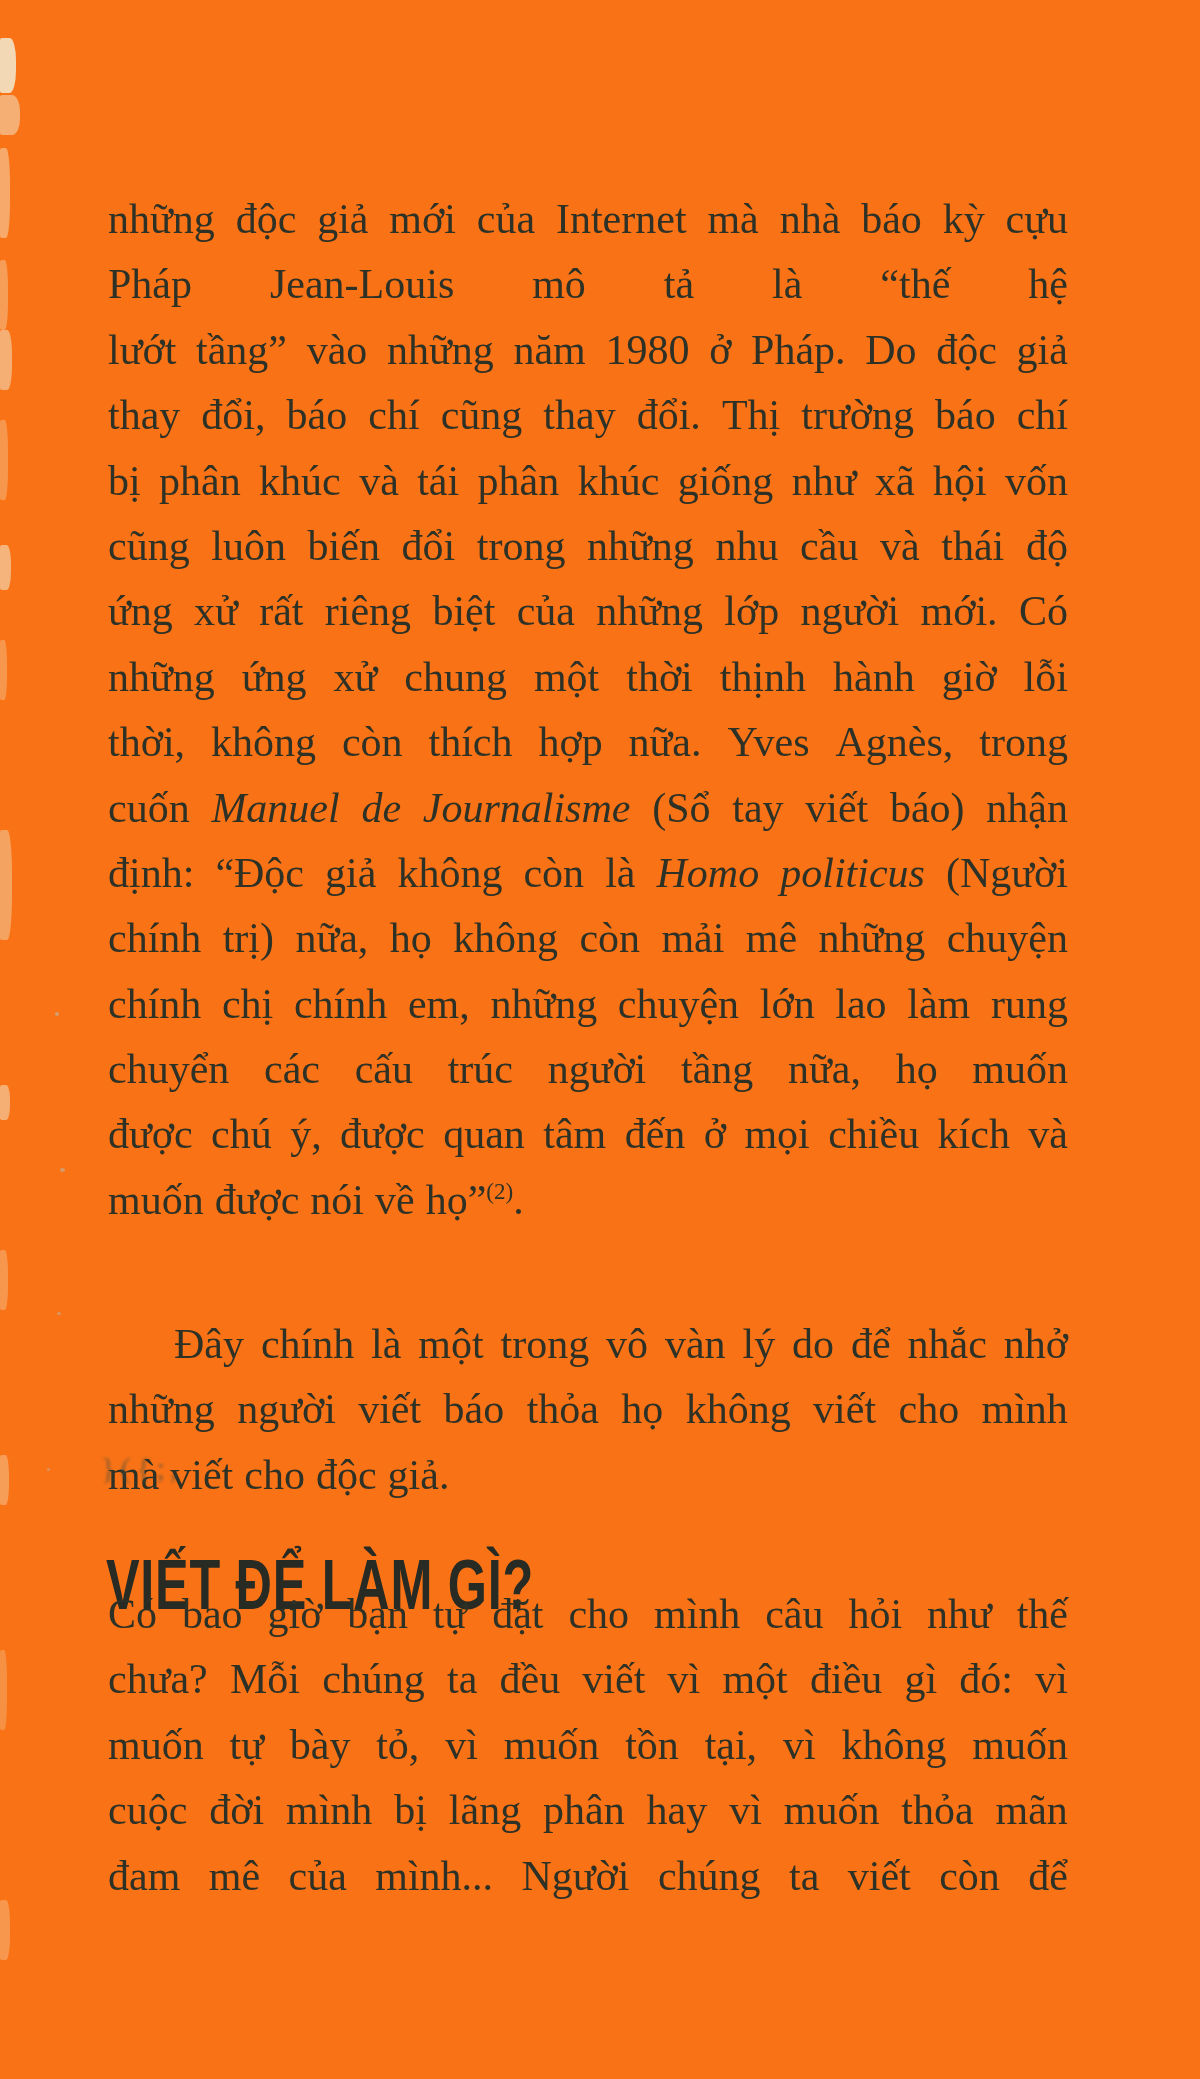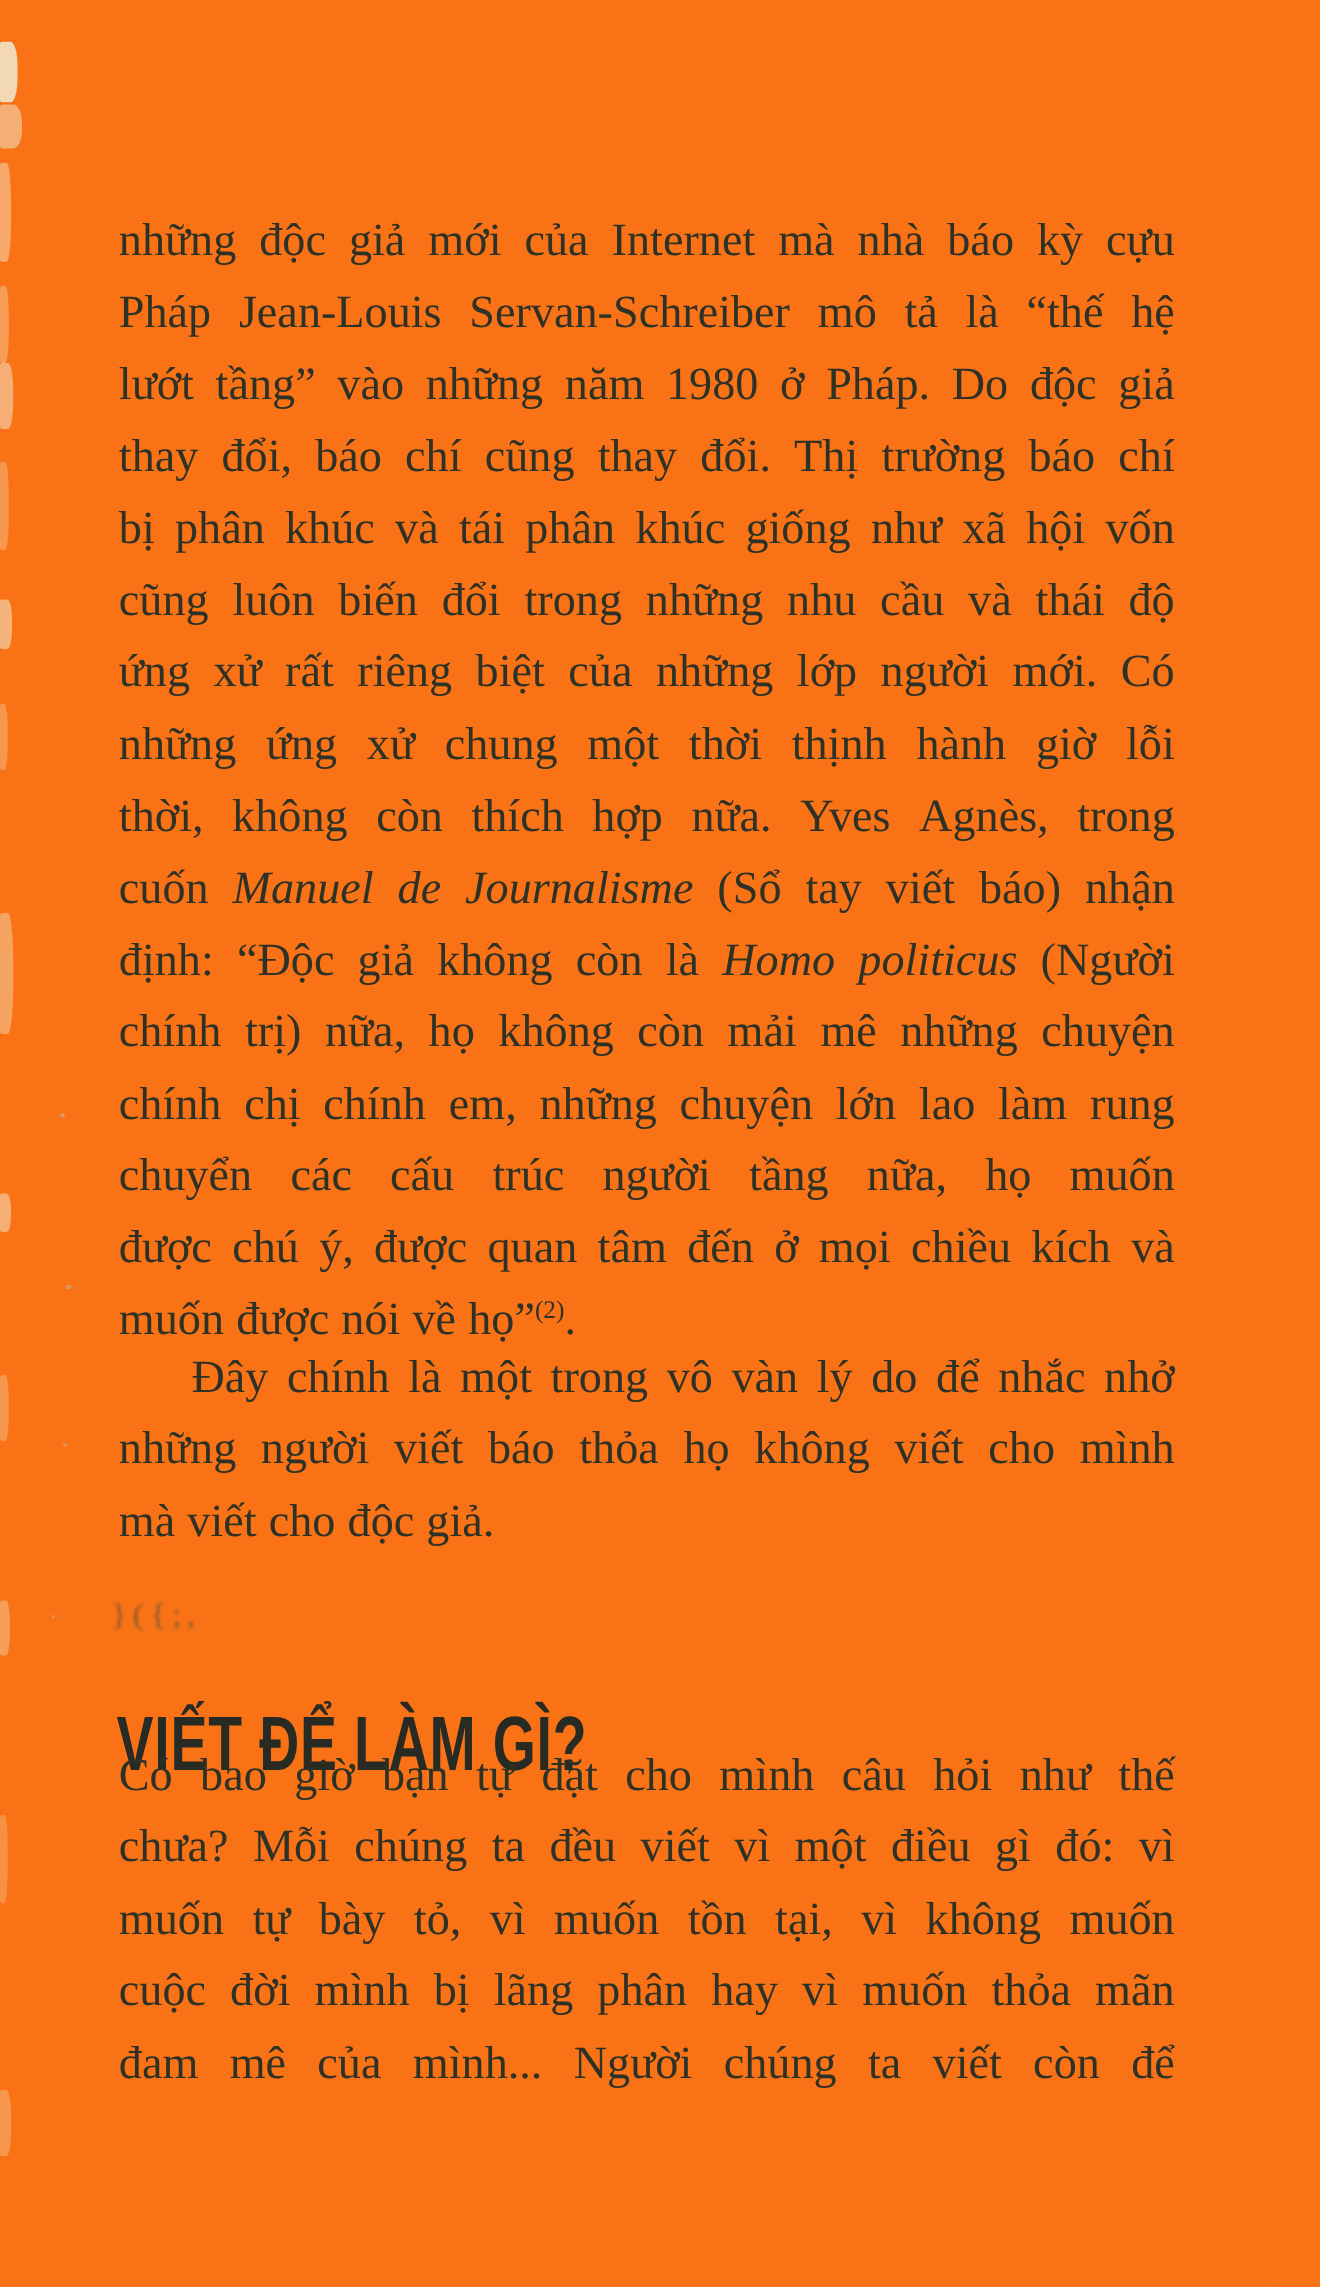--- a/index.html
+++ b/index.html
@@ -13,21 +13,21 @@
   .page{
     position:absolute;left:0;top:0;width:1200px;height:2079px;
     background:#f97316;
   }
   .para{
     position:absolute;left:108px;width:960px;
     color:#2e3126;
     font-size:42px;
   }
   .p1{top:195px;}
-  .p2{top:1228px;text-align:right;}
+  .p2{top:1320px;text-align:right;}
   .p3{top:1590px;}
   .line{
     display:flex;
     align-items:baseline;
     height:65.4px;
     white-space:nowrap;
   }
   .line.just{justify-content:space-between;}
   .line.plain{justify-content:flex-start;gap:11px;}
   .w{white-space:nowrap;}
@@ -102,21 +102,20 @@
         <span class="w"><span>Internet</span></span>
         <span class="w"><span>mà</span></span>
         <span class="w"><span>nhà</span></span>
         <span class="w"><span>báo</span></span>
         <span class="w"><span>kỳ</span></span>
         <span class="w"><span>cựu</span></span>
       </div>
       <div class="line just">
         <span class="w"><span>Pháp</span></span>
         <span class="w"><span>Jean-Louis</span></span>
-        <span class="w"><span>Servan-Schreiber</span></span>
         <span class="w"><span>mô</span></span>
         <span class="w"><span>tả</span></span>
         <span class="w"><span>là</span></span>
         <span class="w"><span>“thế</span></span>
         <span class="w"><span>hệ</span></span>
       </div>
       <div class="line just">
         <span class="w"><span>lướt</span></span>
         <span class="w"><span>tầng”</span></span>
         <span class="w"><span>vào</span></span>

